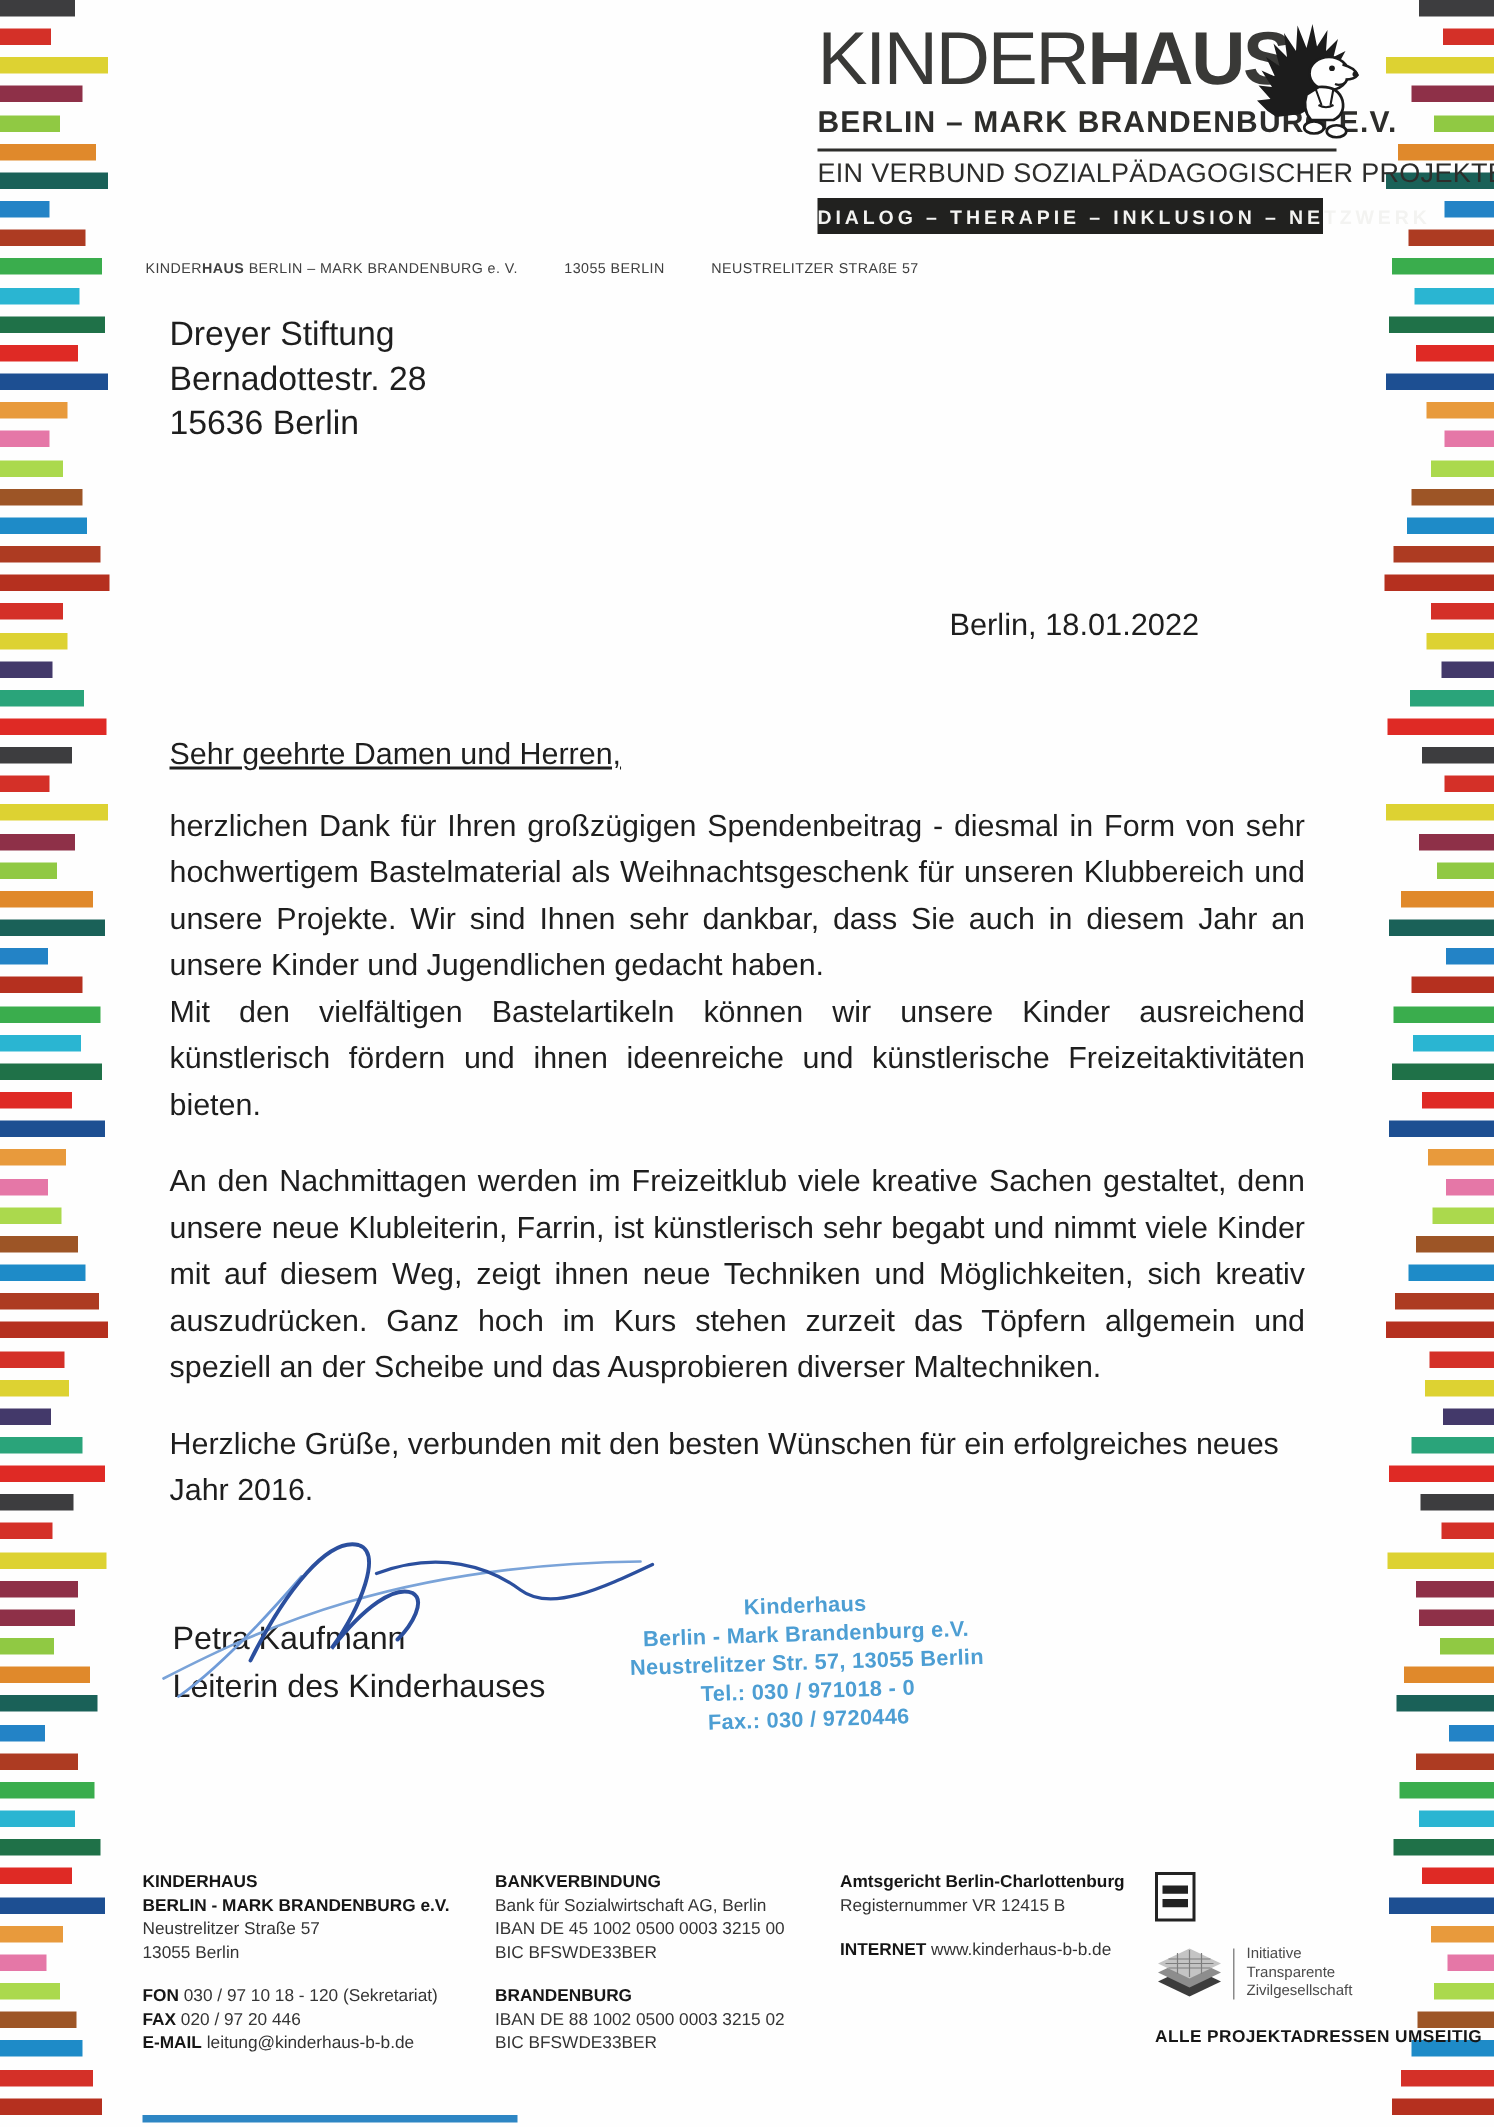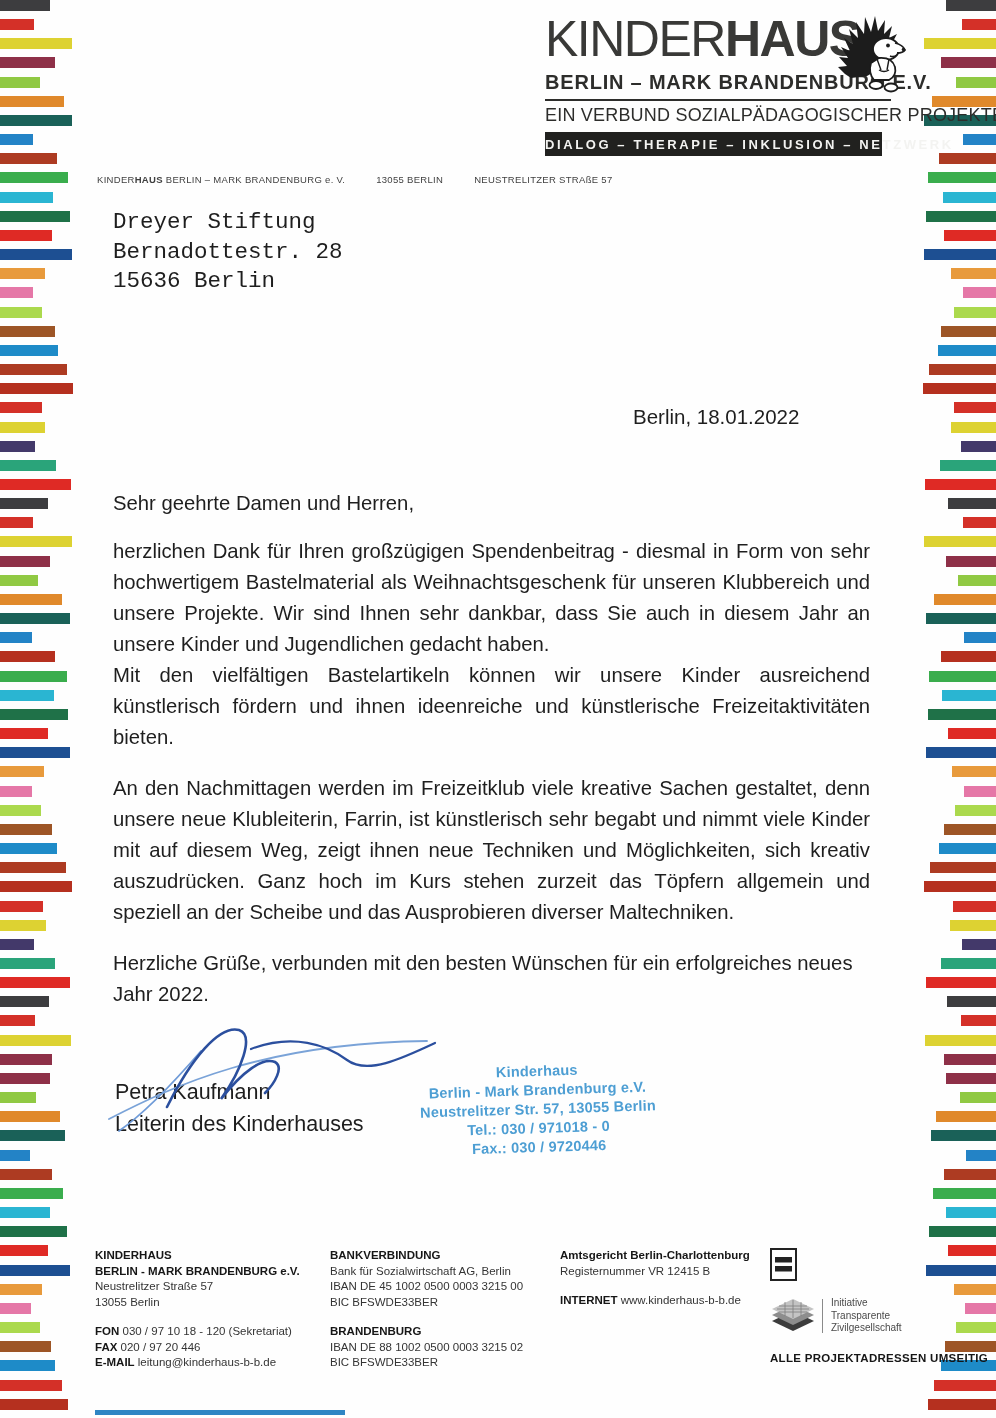--- a/index.html
+++ b/index.html
@@ -19,27 +19,27 @@
   .logo-sub{font-size:20px;font-weight:700;letter-spacing:.8px;margin-top:7px;color:#2d2d2b;white-space:nowrap;}
   .logo-rule{height:2px;background:#2d2d2b;margin-top:5px;width:346px;}
   .logo-line2{font-size:18px;margin-top:4px;letter-spacing:.2px;color:#2d2d2b;white-space:nowrap;}
   .banner{margin-top:6px;background:#21211f;color:#f3f3f1;font-size:13px;font-weight:700;
           letter-spacing:2.6px;text-align:center;padding:5px 0 4px;width:337px;white-space:nowrap;}
 
   
   .sender{position:absolute;left:97px;top:174px;font-size:9.5px;color:#3f3f3f;letter-spacing:.3px;white-space:nowrap;z-index:2;}
   .sender span.seg{margin-right:28px;}
 
-  .recipient{position:absolute;left:113px;top:208px;font-size:22.5px;line-height:29.5px;z-index:2;font-family:Liberation Mono, monospace;}
+  .recipient{position:absolute;left:113px;top:208px;font-size:22.5px;line-height:29.5px;z-index:2;}
   .date{position:absolute;left:633px;top:405px;font-size:20.5px;z-index:2;}
 
   
   .body{position:absolute;left:113px;top:488px;width:757px;font-size:20.3px;line-height:31px;z-index:2;}
   .body p{margin:0;}
-  .body .salutation{margin-bottom:17px;}
+  .body .salutation{margin-bottom:17px;text-decoration:underline;}
   .body .just{text-align:justify;}
   .body .gap{margin-top:20px;}
 
   
   .signature{position:absolute;left:105px;top:1015px;z-index:3;}
   .sig-block{position:absolute;left:115px;top:1076px;font-size:21.5px;line-height:32px;z-index:2;}
   .stamp{position:absolute;left:418px;top:1062px;width:240px;text-align:center;font-size:14.5px;
          line-height:19px;font-weight:700;transform:rotate(-1.8deg);opacity:.92;z-index:2;letter-spacing:.2px;}
 
   
@@ -248,21 +248,21 @@
     <div>15636 Berlin</div>
   </div>
 
   <div class="date">Berlin, 18.01.2022</div>
 
   <div class="body">
     <p class="salutation">Sehr geehrte Damen und Herren,</p>
     <p class="just">herzlichen Dank für Ihren großzügigen Spendenbeitrag - diesmal in Form von sehr hochwertigem Bastelmaterial als Weihnachtsgeschenk für unseren Klubbereich und unsere Projekte. Wir sind Ihnen sehr dankbar, dass Sie auch in diesem Jahr an unsere Kinder und Jugendlichen gedacht haben.</p>
     <p class="just">Mit den vielfältigen Bastelartikeln können wir unsere Kinder ausreichend künstlerisch fördern und ihnen ideenreiche und künstlerische Freizeitaktivitäten bieten.</p>
     <p class="just gap">An den Nachmittagen werden im Freizeitklub viele kreative Sachen gestaltet, denn unsere neue Klubleiterin, Farrin, ist künstlerisch sehr begabt und nimmt viele Kinder mit auf diesem Weg, zeigt ihnen neue Techniken und Möglichkeiten, sich kreativ auszudrücken. Ganz hoch im Kurs stehen zurzeit das Töpfern allgemein und speziell an der Scheibe und das Ausprobieren diverser Maltechniken.</p>
-    <p class="gap">Herzliche Grüße, verbunden mit den besten Wünschen für ein erfolgreiches neues Jahr 2022.</p>
+    <p class="gap">Herzliche Grüße, verbunden mit den besten Wünschen für ein erfolgreiches neues Jahr 2016.</p>
   </div>
 
   <svg class="signature" width="335" height="118" viewBox="0 0 335 118">
     <path d="M4,104 C70,70 160,28 322,26" fill="none" stroke="#7aa3d8" stroke-width="1.8" stroke-linecap="round"></path>
     <path d="M14,116 C40,98 70,66 96,36" fill="none" stroke="#6f9bd8" stroke-width="1.8" stroke-linecap="round"></path>
     <path d="M62,92 C86,44 114,10 134,15 C150,20 136,56 116,84 C138,56 158,42 170,47 C179,52 170,68 160,78" fill="none" stroke="#2b4f9e" stroke-width="2.6" stroke-linecap="round"></path>
     <path d="M146,34 C188,18 222,30 242,45 C262,60 296,44 330,28" fill="none" stroke="#2b4f9e" stroke-width="2.2" stroke-linecap="round"></path>
   </svg>
 
   <div class="sig-block">

